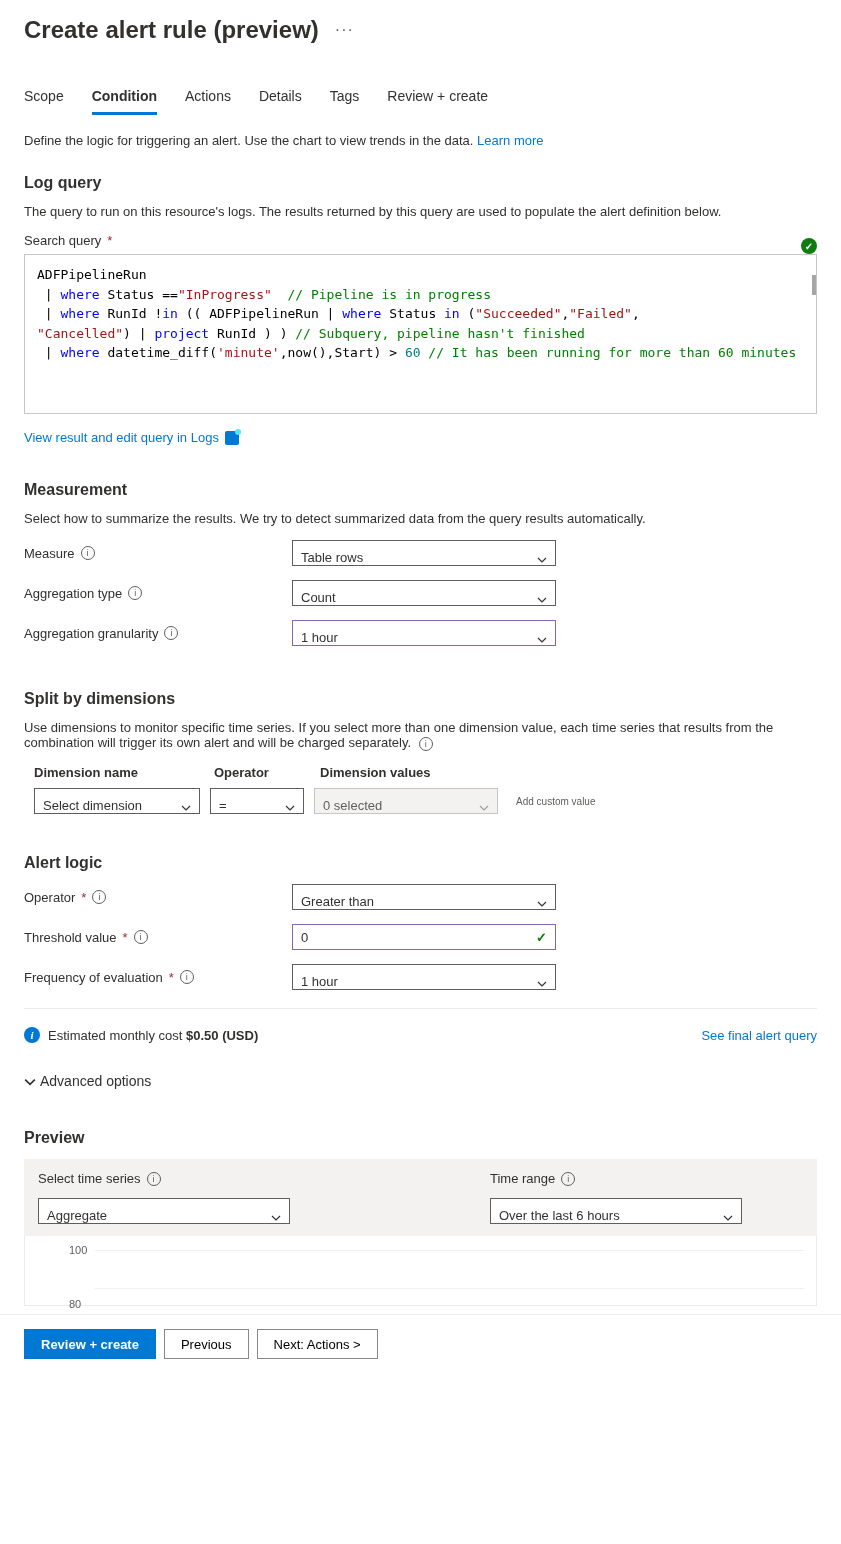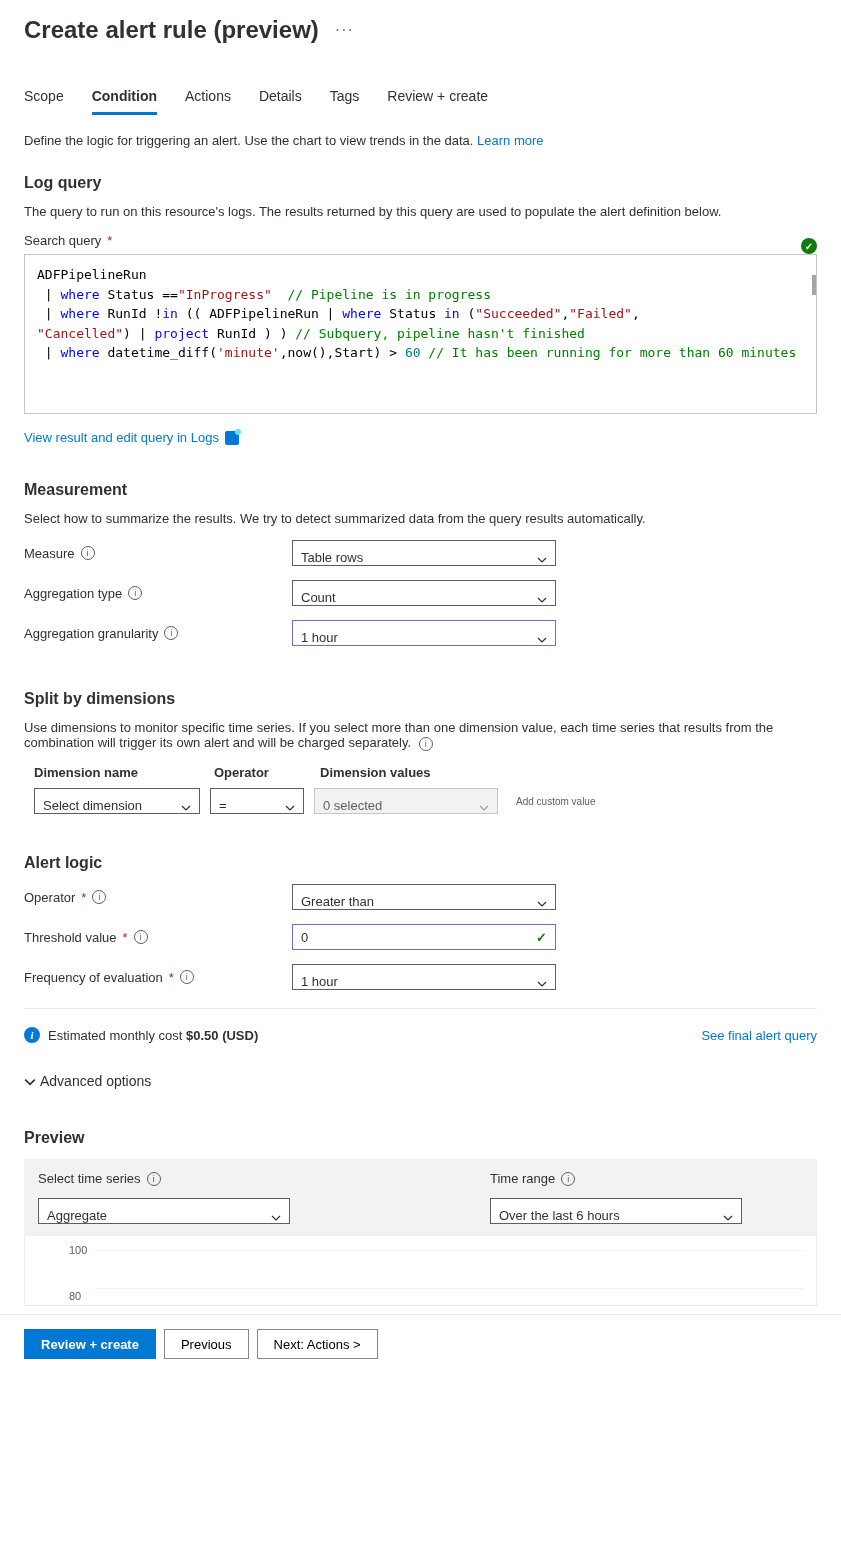--- a/index.html
+++ b/index.html
@@ -300,21 +300,21 @@
               <path d="M1 3l4 4 4-4" fill="none" stroke="#323130" stroke-width="1.2"></path>
             </svg>
           </span>
       </div>
     </div>
   </div>
 
   <div class="chart-area">
     <div class="ytick" style="top:8px">100</div>
     <div class="gridline" style="top:14px"></div>
-    <div class="ytick" style="top:54px">80</div>
+    <div class="ytick" style="top:62px">80</div>
     <div class="gridline" style="top:52px"></div>
   </div>
 </div>
 
 <div class="footer">
   <button class="btn primary">Review + create</button>
   <button class="btn">Previous</button>
   <button class="btn">Next: Actions &gt;</button>
 </div>
 

